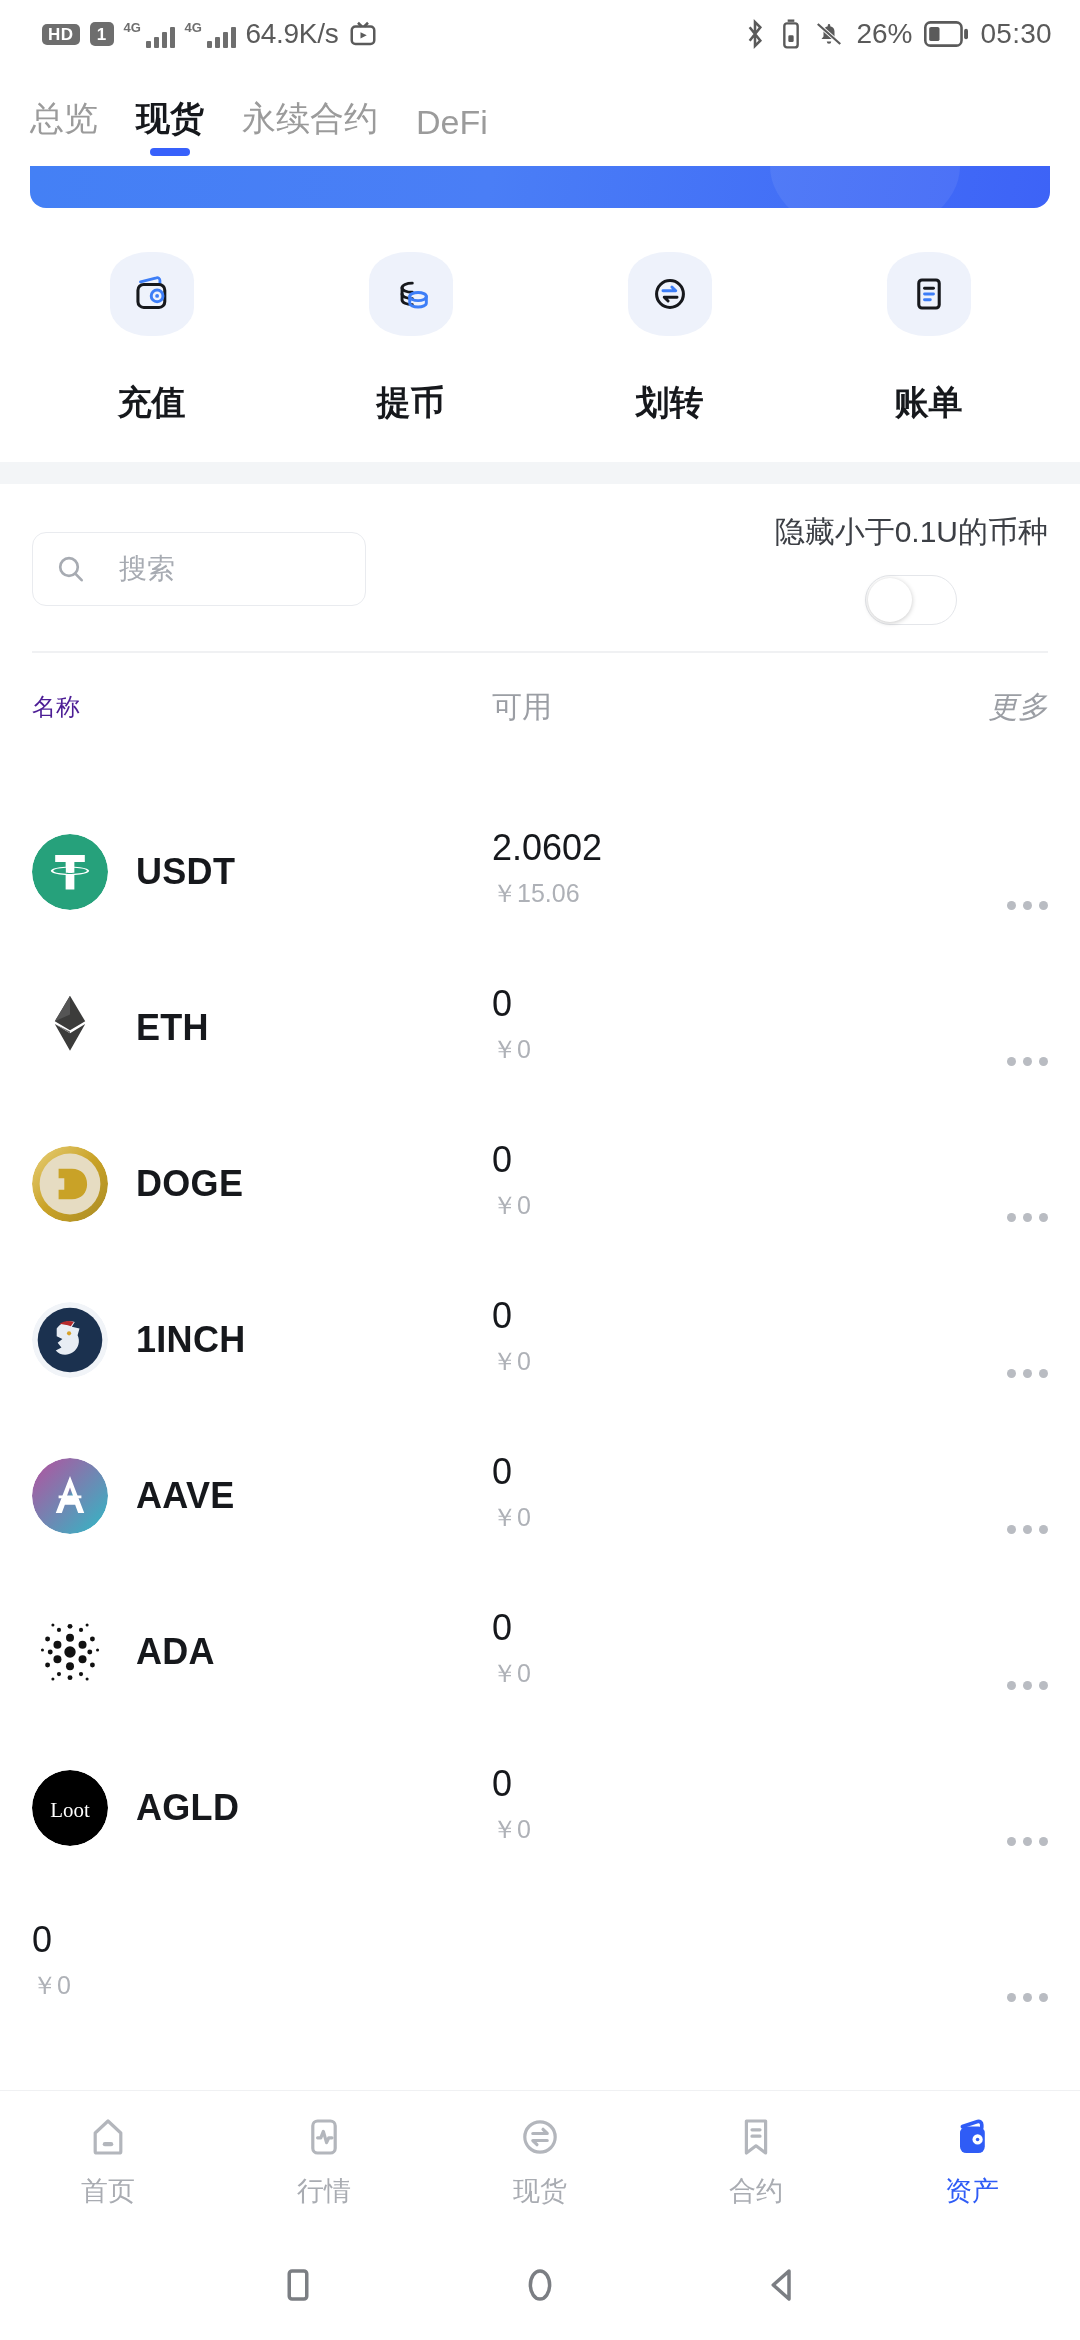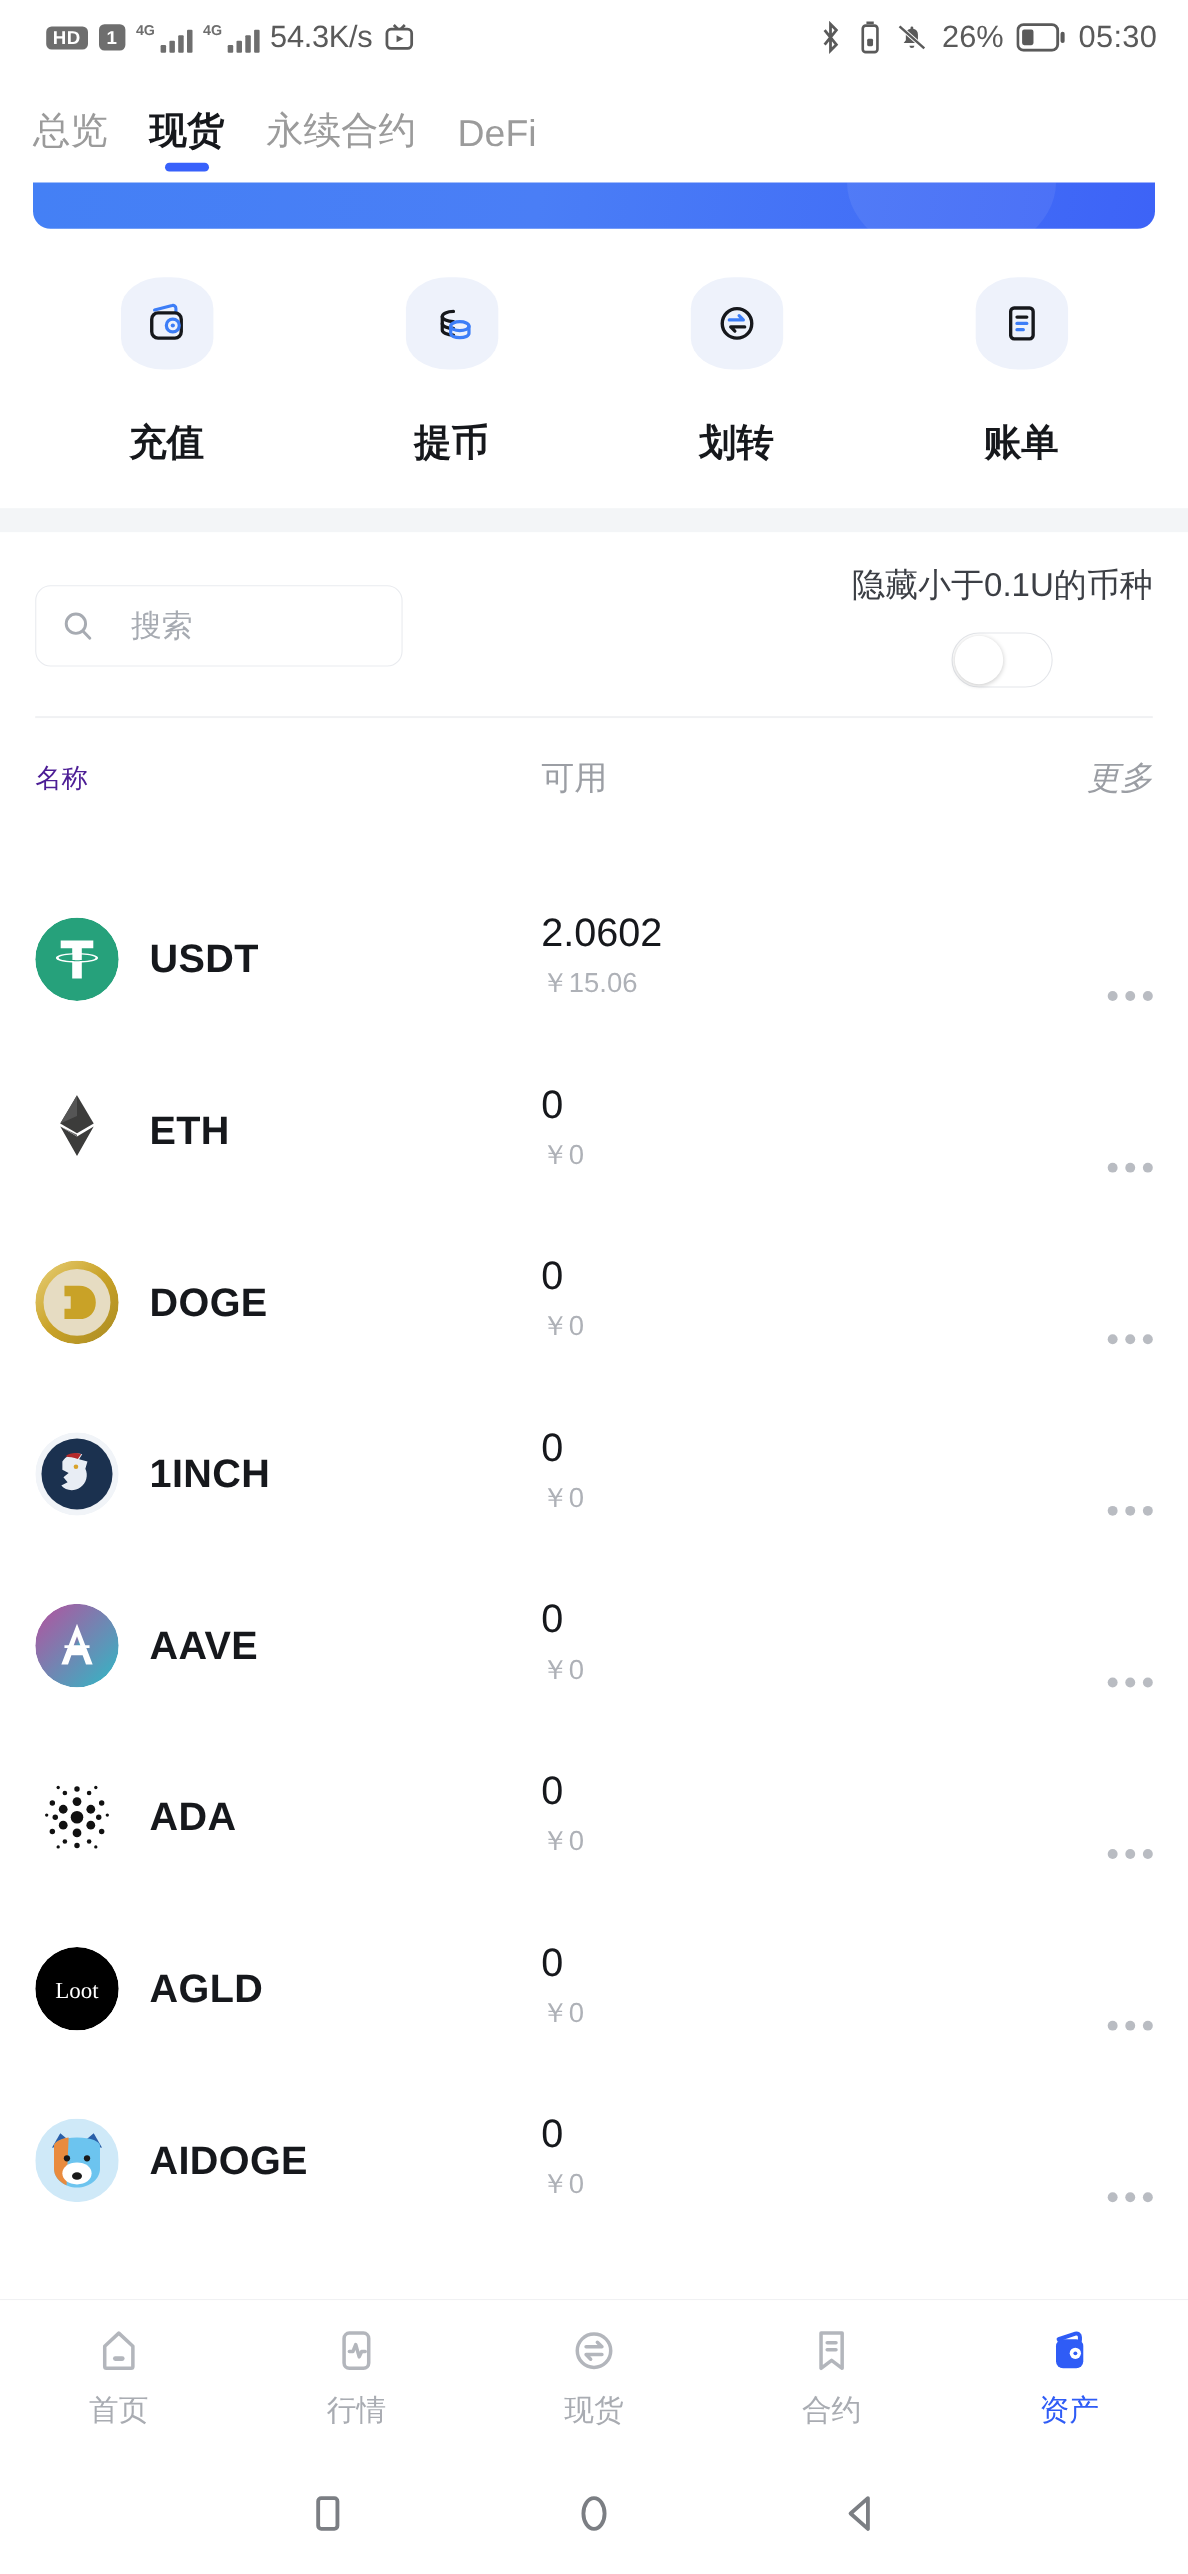--- a/index.html
+++ b/index.html
@@ -167,21 +167,21 @@
     </span>
     <span class="signal">
       <span class="g">4G</span>
       <span class="bars">
           <i></i>
           <i></i>
           <i></i>
           <i></i>
         </span>
     </span>
-    <span class="net-speed">54.3K/s</span>
+    <span class="net-speed">64.9K/s</span>
     <span class="sb-icon">
       <svg width="30" height="30" viewBox="0 0 24 24" fill="none" stroke="#5a5a5a" stroke-width="2">
         <path d="M8 3l3 3M16 3l-3 3"></path>
         <rect x="3" y="6" width="18" height="14" rx="3"></rect>
         <path d="M10 10.5l5 2.5-5 2.5z" fill="#5a5a5a" stroke="none"></path>
       </svg>
     </span>
   </div>
   <div class="sb-right">
     <span class="sb-icon">
@@ -522,36 +522,20 @@
     <div class="row-more">
       <span class="dots">
           <i></i>
           <i></i>
           <i></i>
         </span>
     </div>
   </div>
 
   <div class="row">
-    <div class="row-left">
-      <div class="coin-ic">
-        <svg width="76" height="76" viewBox="0 0 40 40">
-          <rect width="40" height="40" rx="8" fill="#cfe9f8"></rect>
-          <path d="M8 14l4-7 6 5z" fill="#2a5fa8"></path>
-          <path d="M32 14l-4-7-6 5z" fill="#2a5fa8"></path>
-          <path d="M9 13c0-2 4-4 11-4s11 2 11 4v11c0 5-5 9-11 9S9 29 9 24z" fill="#6cc4ef"></path>
-          <path d="M16 9c-4 .6-7 2.2-7 4v11c0 3.4 2.4 6.4 6 7.9z" fill="#e98b3e"></path>
-          <path d="M20 21c4 0 7 2.2 7 5.2 0 3-3 5.3-7 5.3s-7-2.3-7-5.3S16 21 20 21z" fill="#fff"></path>
-          <ellipse cx="20" cy="27.5" rx="2.4" ry="1.8" fill="#1a1a1a"></ellipse>
-          <circle cx="15.2" cy="19" r="1.5" fill="#1a1a1a"></circle>
-          <circle cx="24.8" cy="19" r="1.5" fill="#1a1a1a"></circle>
-        </svg>
-      </div>
-      <div class="coin-sym">AIDOGE</div>
-    </div>
     <div class="row-mid">
       <div class="amt">0</div>
       <div class="fiat">￥0</div>
     </div>
     <div class="row-more">
       <span class="dots">
           <i></i>
           <i></i>
           <i></i>
         </span>

